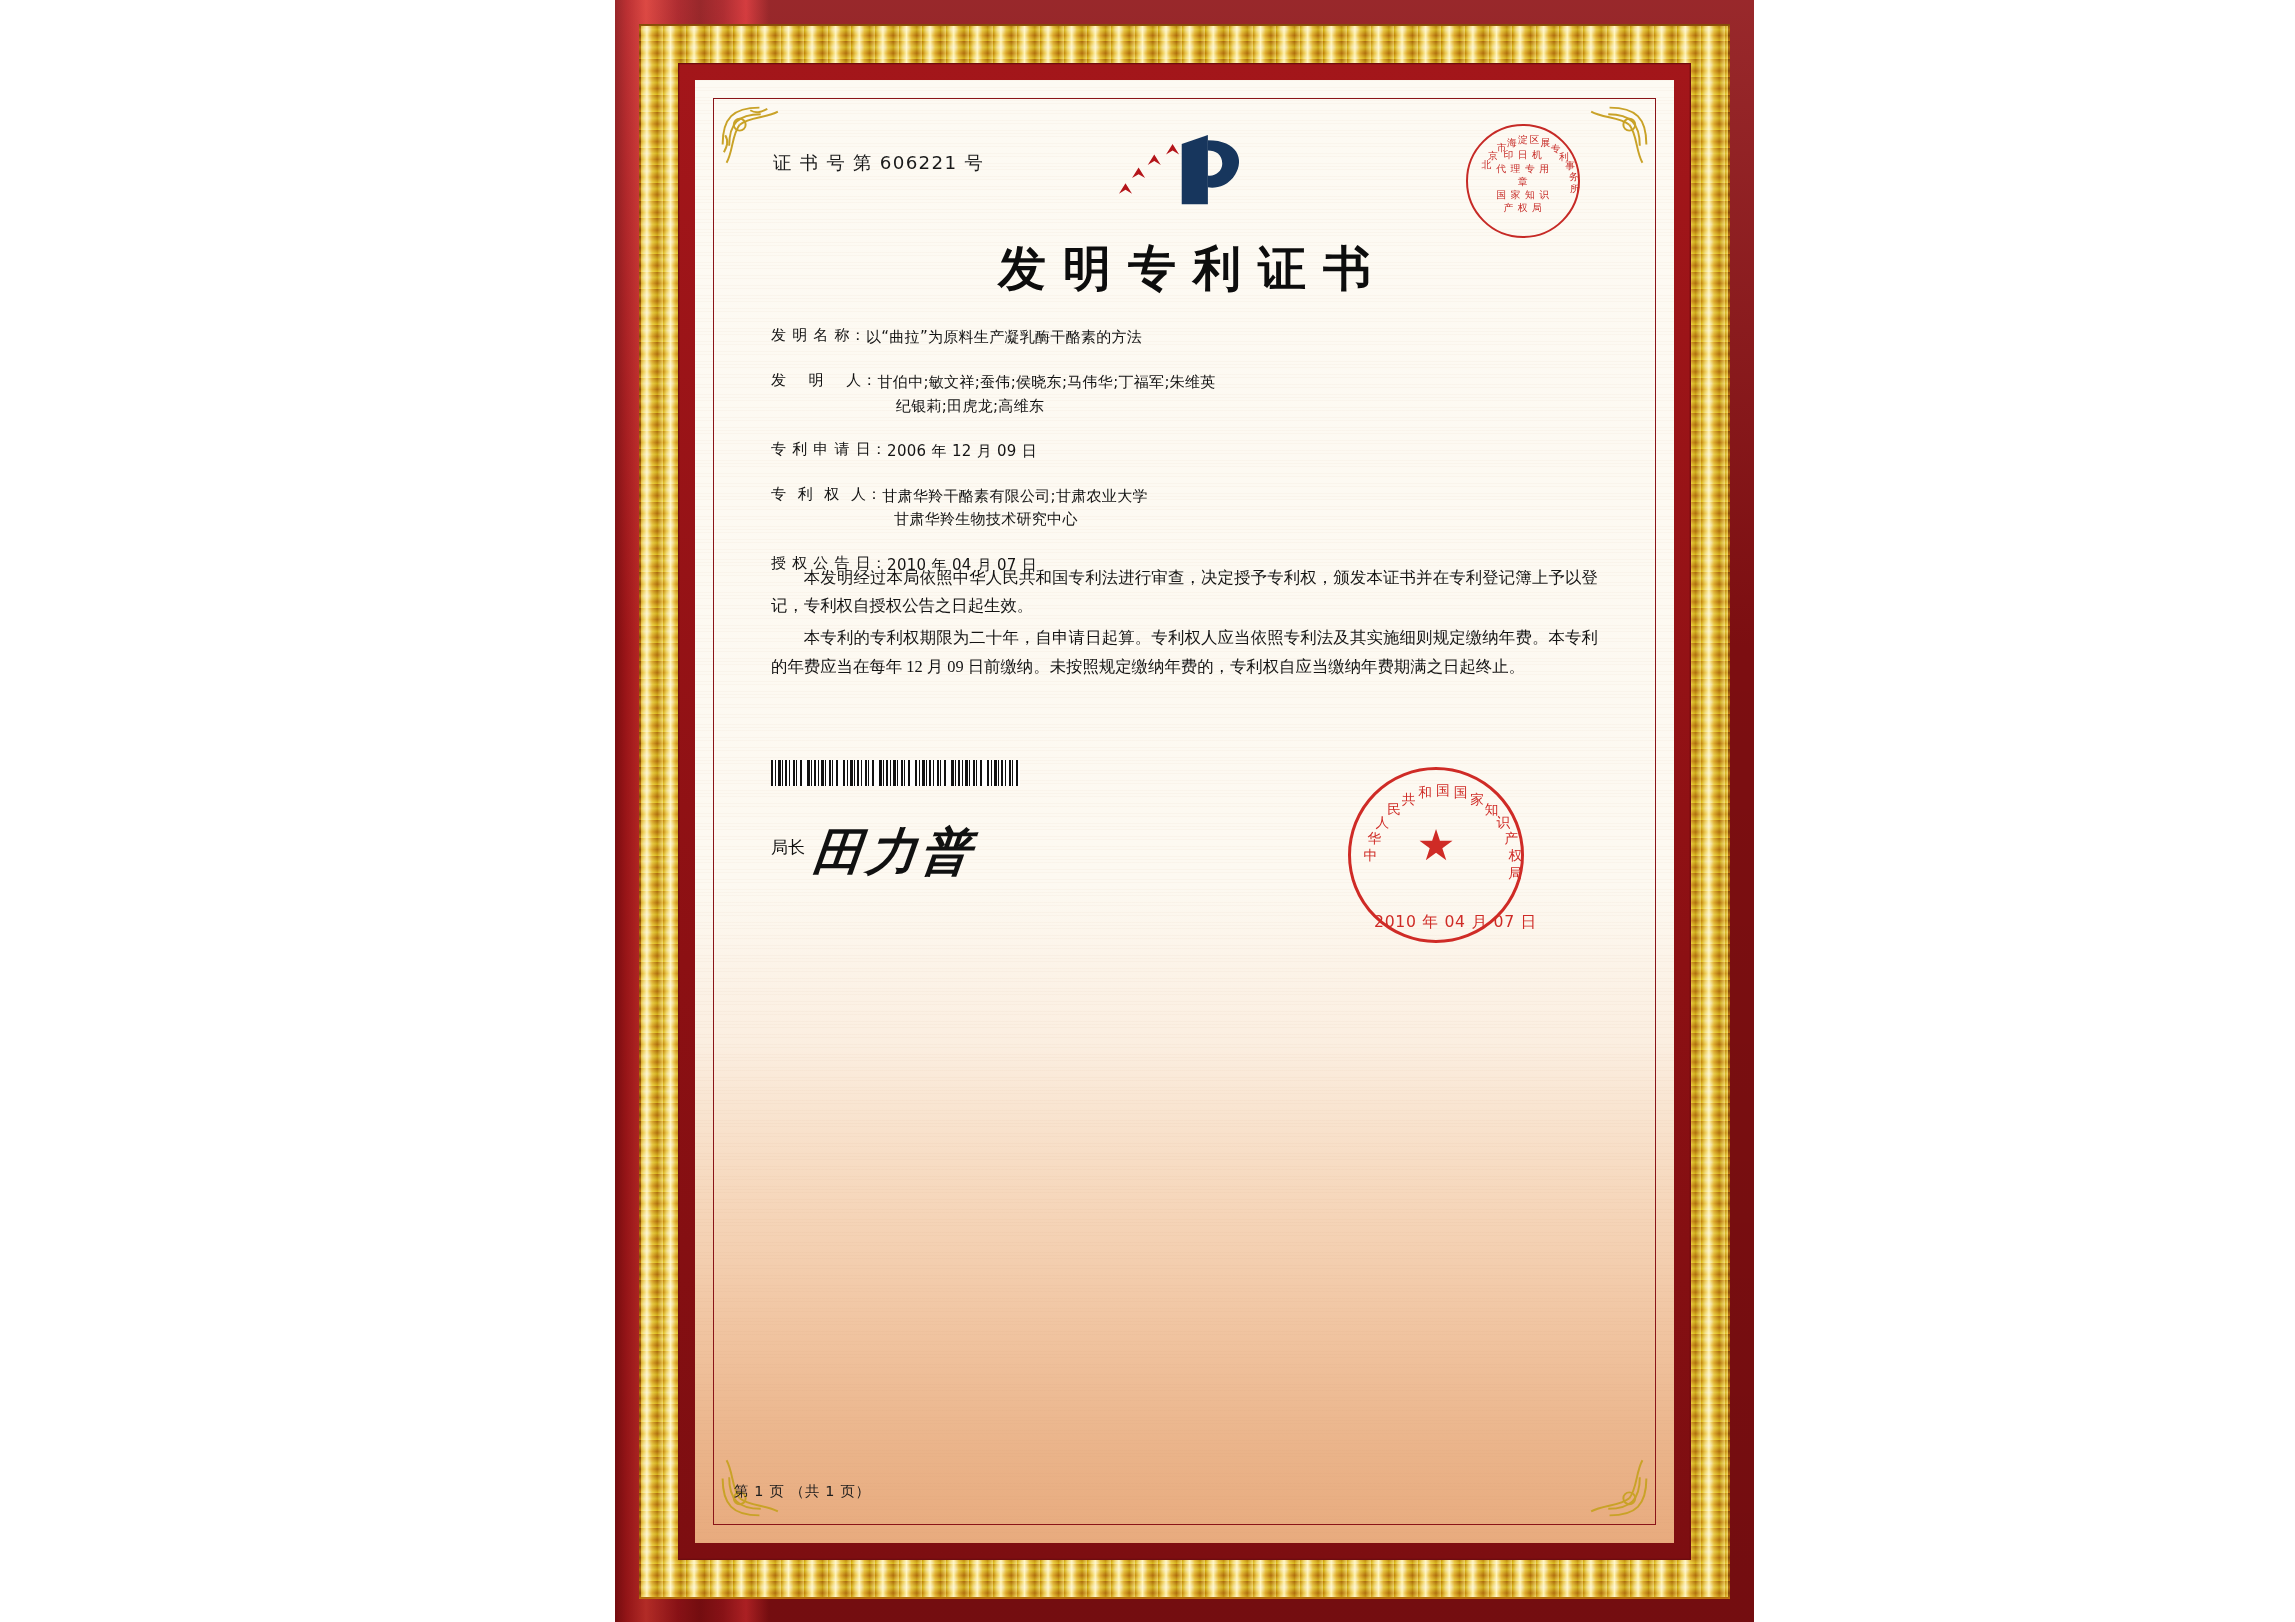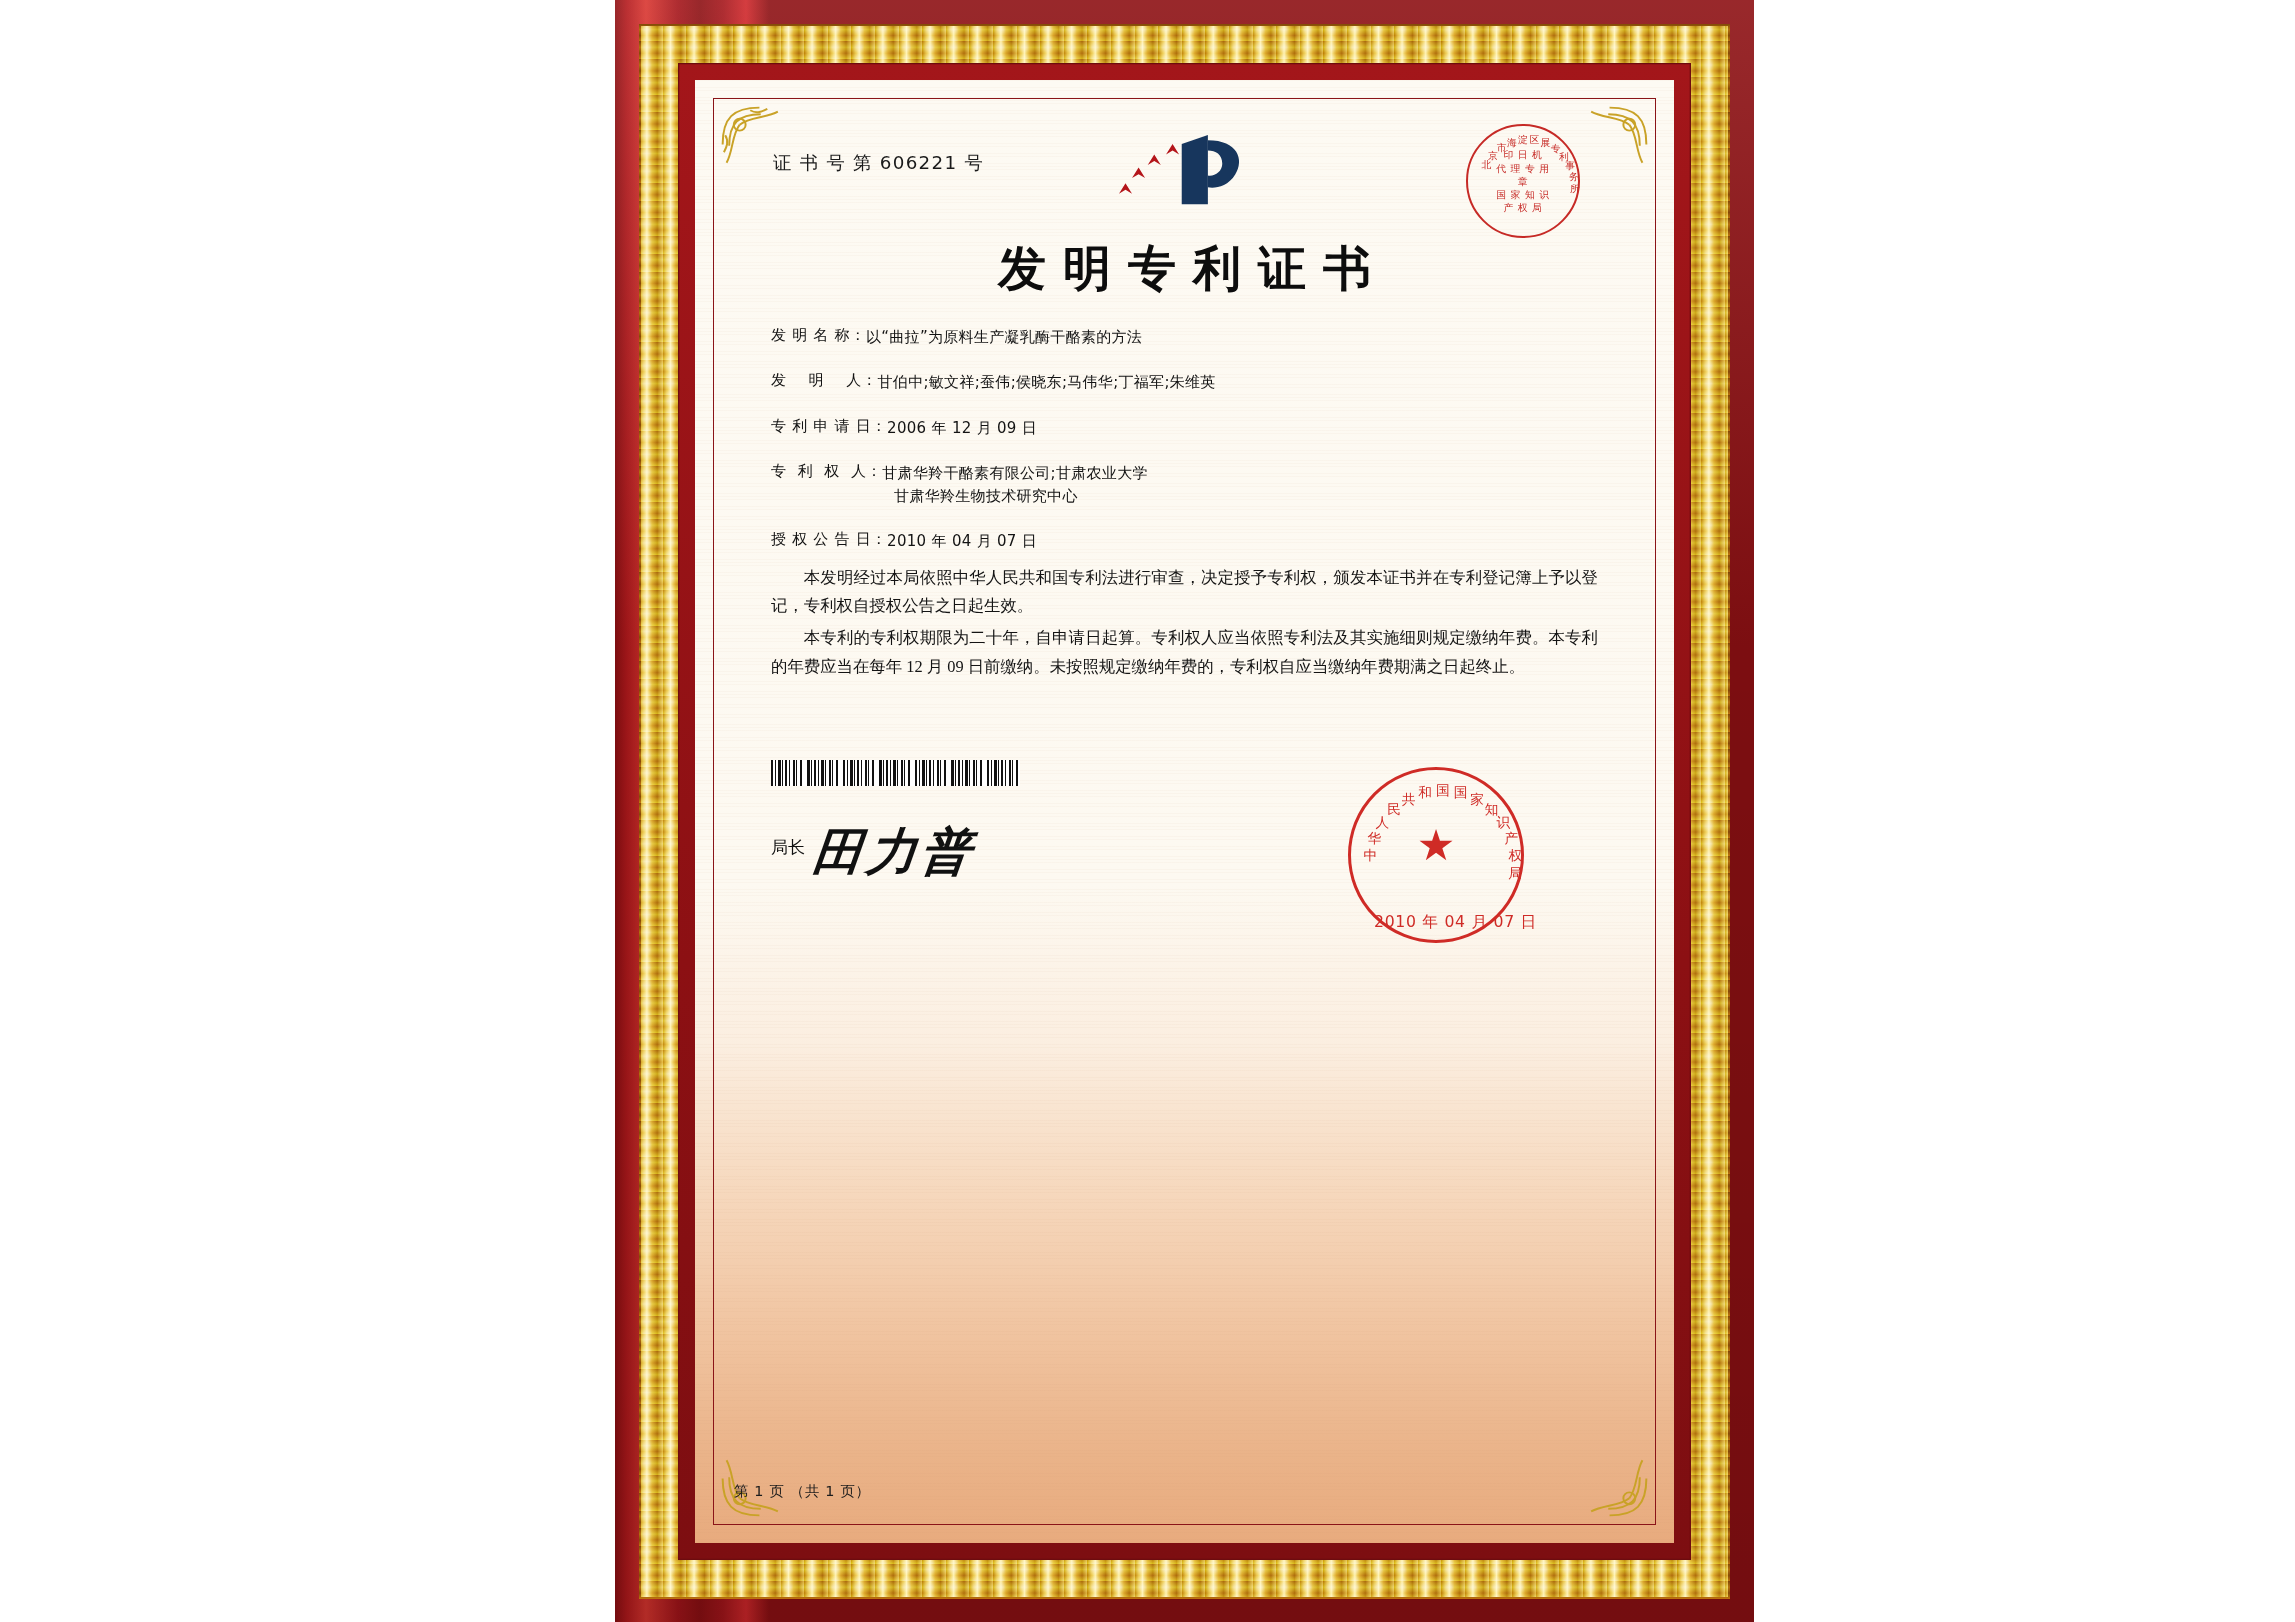--- a/index.html
+++ b/index.html
@@ -415,20 +415,21 @@
 
         <div class="field-row">
           <div class="field-label">发 明 名 称：</div>
           <div class="field-value">以“曲拉”为原料生产凝乳酶干酪素的方法</div>
         </div>
 
         <div class="field-row">
           <div class="field-label">发    明    人：</div>
           <div class="field-value">
             <span>甘伯中;敏文祥;蚕伟;侯晓东;马伟华;丁福军;朱维英</span>
+            <span class="second-line">纪银莉;田虎龙;高维东</span>
           </div>
         </div>
 
 
         <div class="field-row">
           <div class="field-label">专 利 申 请 日：</div>
           <div class="field-value">2006 年 12 月 09 日</div>
         </div>
 
         <div class="field-row">

